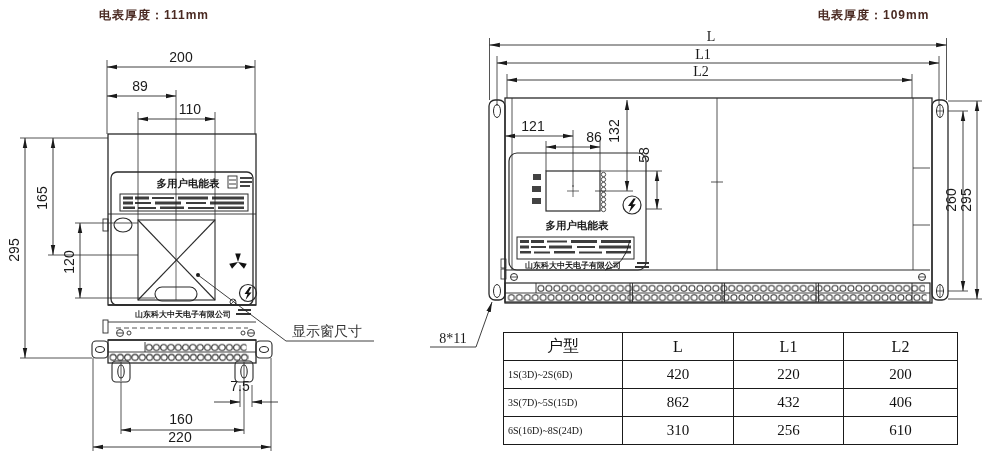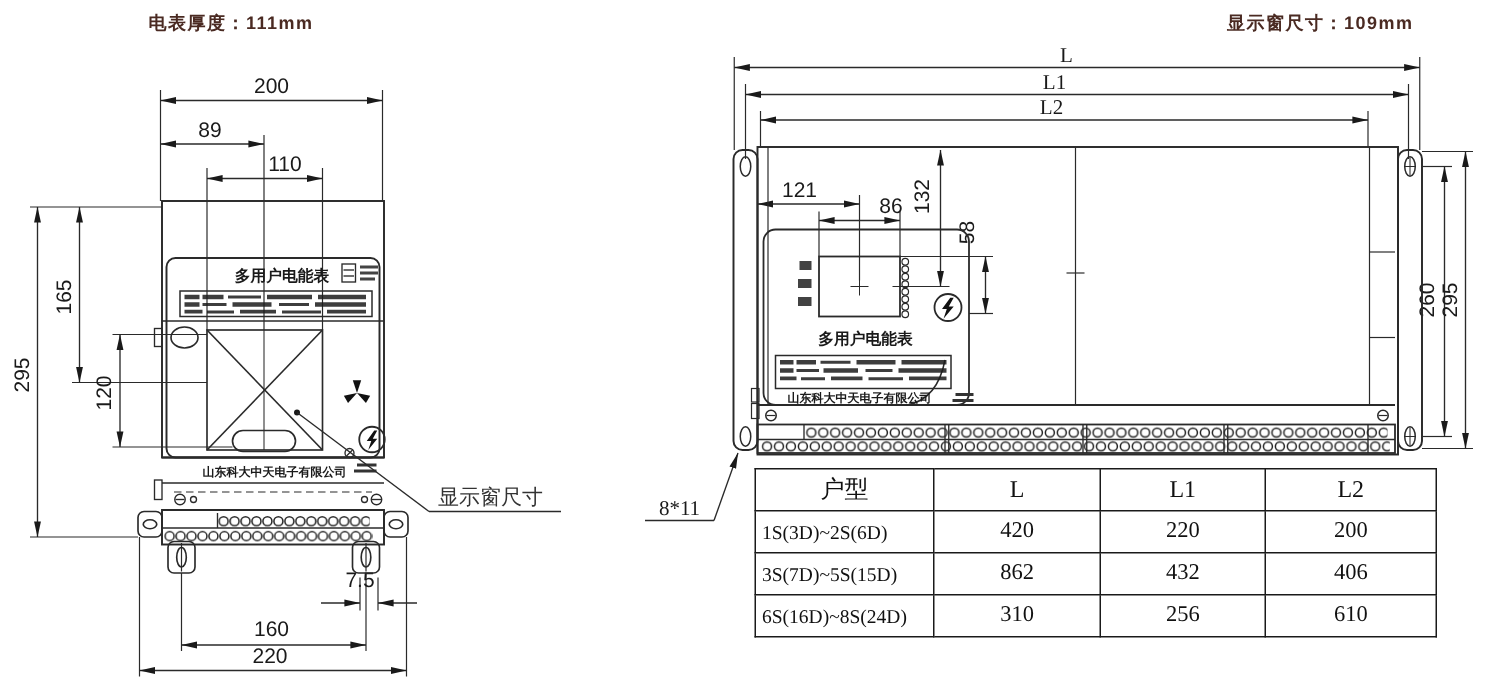--- a/index.html
+++ b/index.html
@@ -8,36 +8,36 @@
   .title{position:absolute;font-weight:bold;font-size:12px;color:#4a2a22;
          letter-spacing:1px;font-family:"Liberation Sans",sans-serif;white-space:nowrap;}
   #title-left{left:99px;top:7px;}
   #title-right{left:818px;top:7px;}
   svg{position:absolute;left:0;top:0;}
   svg text{font-family:"Liberation Sans",sans-serif;font-size:14px;fill:#1a1a1a;}
   svg text.serif{font-family:"Liberation Serif",serif;}
   svg text.cjk-big{font-size:10.5px;font-weight:bold;}
   svg text.cjk-small{font-size:8px;font-weight:bold;}
   svg text.cjk-mid{font-size:14px;fill:#333;}
-  .spec-table{position:absolute;left:503px;top:312px;border-collapse:collapse;
+  .spec-table{position:absolute;left:503px;top:332px;border-collapse:collapse;
               font-family:"Liberation Serif",serif;font-size:15px;color:#111;}
   .spec-table td,.spec-table th{border:1.6px solid #1a1a1a;padding:0;height:27px;
               text-align:center;font-weight:normal;background:#fff;}
   .spec-table th{font-size:16px;}
-  .spec-table td.rowlabel{text-align:left;padding-left:4px;font-size:13px;width:114px;}
+  .spec-table td.rowlabel{text-align:left;padding-left:4px;font-size:10px;width:114px;}
   .spec-table col.c1{width:115px;} .spec-table col.c2{width:111px;}
   .spec-table col.c3{width:110px;} .spec-table col.c4{width:114px;}
 </style>
 </head>
 <body>
 
 <div id="stage">
 
   <div id="title-left" class="title">电表厚度：111mm</div>
-  <div id="title-right" class="title">显示窗尺寸：109mm</div>
+  <div id="title-right" class="title">电表厚度：109mm</div>
 
   <svg width="1000" height="455" viewBox="0 0 1000 455">
     <defs>
       <marker id="ar" markerWidth="11" markerHeight="7" refX="10.4" refY="3" orient="auto-start-reverse" markerUnits="userSpaceOnUse">
         <path d="M10.5,3 L0,0.7 L0,5.3 Z" fill="#1a1a1a"></path>
       </marker>
       <pattern id="dotsL1" patternUnits="userSpaceOnUse" x="145.5" y="342.8" width="7.3" height="9.4">
         <circle cx="3.6" cy="4.7" r="3" fill="#fff" stroke="#222" stroke-width="1"></circle>
       </pattern>
       <pattern id="dotsL2" patternUnits="userSpaceOnUse" x="109.5" y="352.6" width="7.3" height="9.6">

